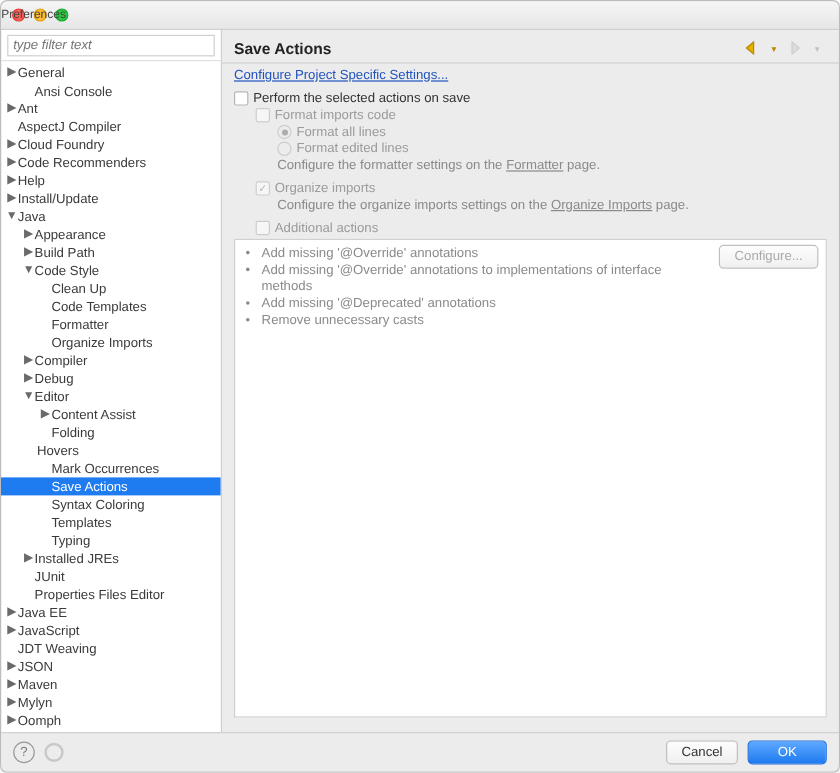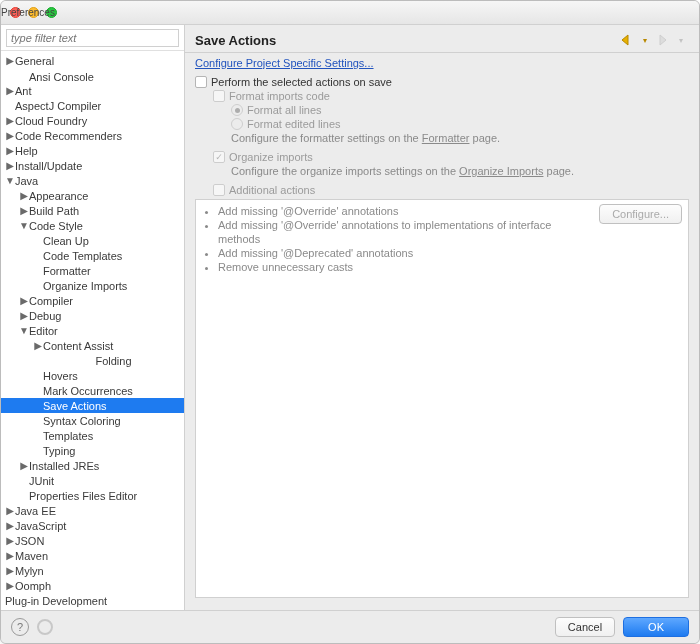--- a/index.html
+++ b/index.html
@@ -143,25 +143,25 @@
             <span>Debug</span>
           </div>
           <div class="node" style="padding-left: 18px;">
             <span class="tw">▼</span>
             <span>Editor</span>
           </div>
           <div class="node" style="padding-left: 32px;">
             <span class="tw">▶</span>
             <span>Content Assist</span>
           </div>
-          <div class="node" style="padding-left: 32px; justify-content: center;">
+          <div class="node" style="padding-left: 32px;">
             <span class="tw"></span>
             <span>Folding</span>
           </div>
-          <div class="node" style="padding-left: 32px;">
+          <div class="node" style="padding-left: 20px;">
             <span class="tw"></span>
             <span>Hovers</span>
           </div>
           <div class="node" style="padding-left: 32px;">
             <span class="tw"></span>
             <span>Mark Occurrences</span>
           </div>
           <div class="node sel" style="padding-left: 32px;">
             <span class="tw"></span>
             <span>Save Actions</span>
@@ -190,20 +190,24 @@
             <span class="tw"></span>
             <span>Properties Files Editor</span>
           </div>
           <div class="node" style="padding-left: 4px;">
             <span class="tw">▶</span>
             <span>Java EE</span>
           </div>
           <div class="node" style="padding-left: 4px;">
             <span class="tw">▶</span>
             <span>JavaScript</span>
+          </div>
+          <div class="node" style="padding-left: 4px;">
+            <span class="tw"></span>
+            <span>JDT Weaving</span>
           </div>
           <div class="node" style="padding-left: 4px;">
             <span class="tw">▶</span>
             <span>JSON</span>
           </div>
           <div class="node" style="padding-left: 4px;">
             <span class="tw">▶</span>
             <span>Maven</span>
           </div>
           <div class="node" style="padding-left: 4px;">

